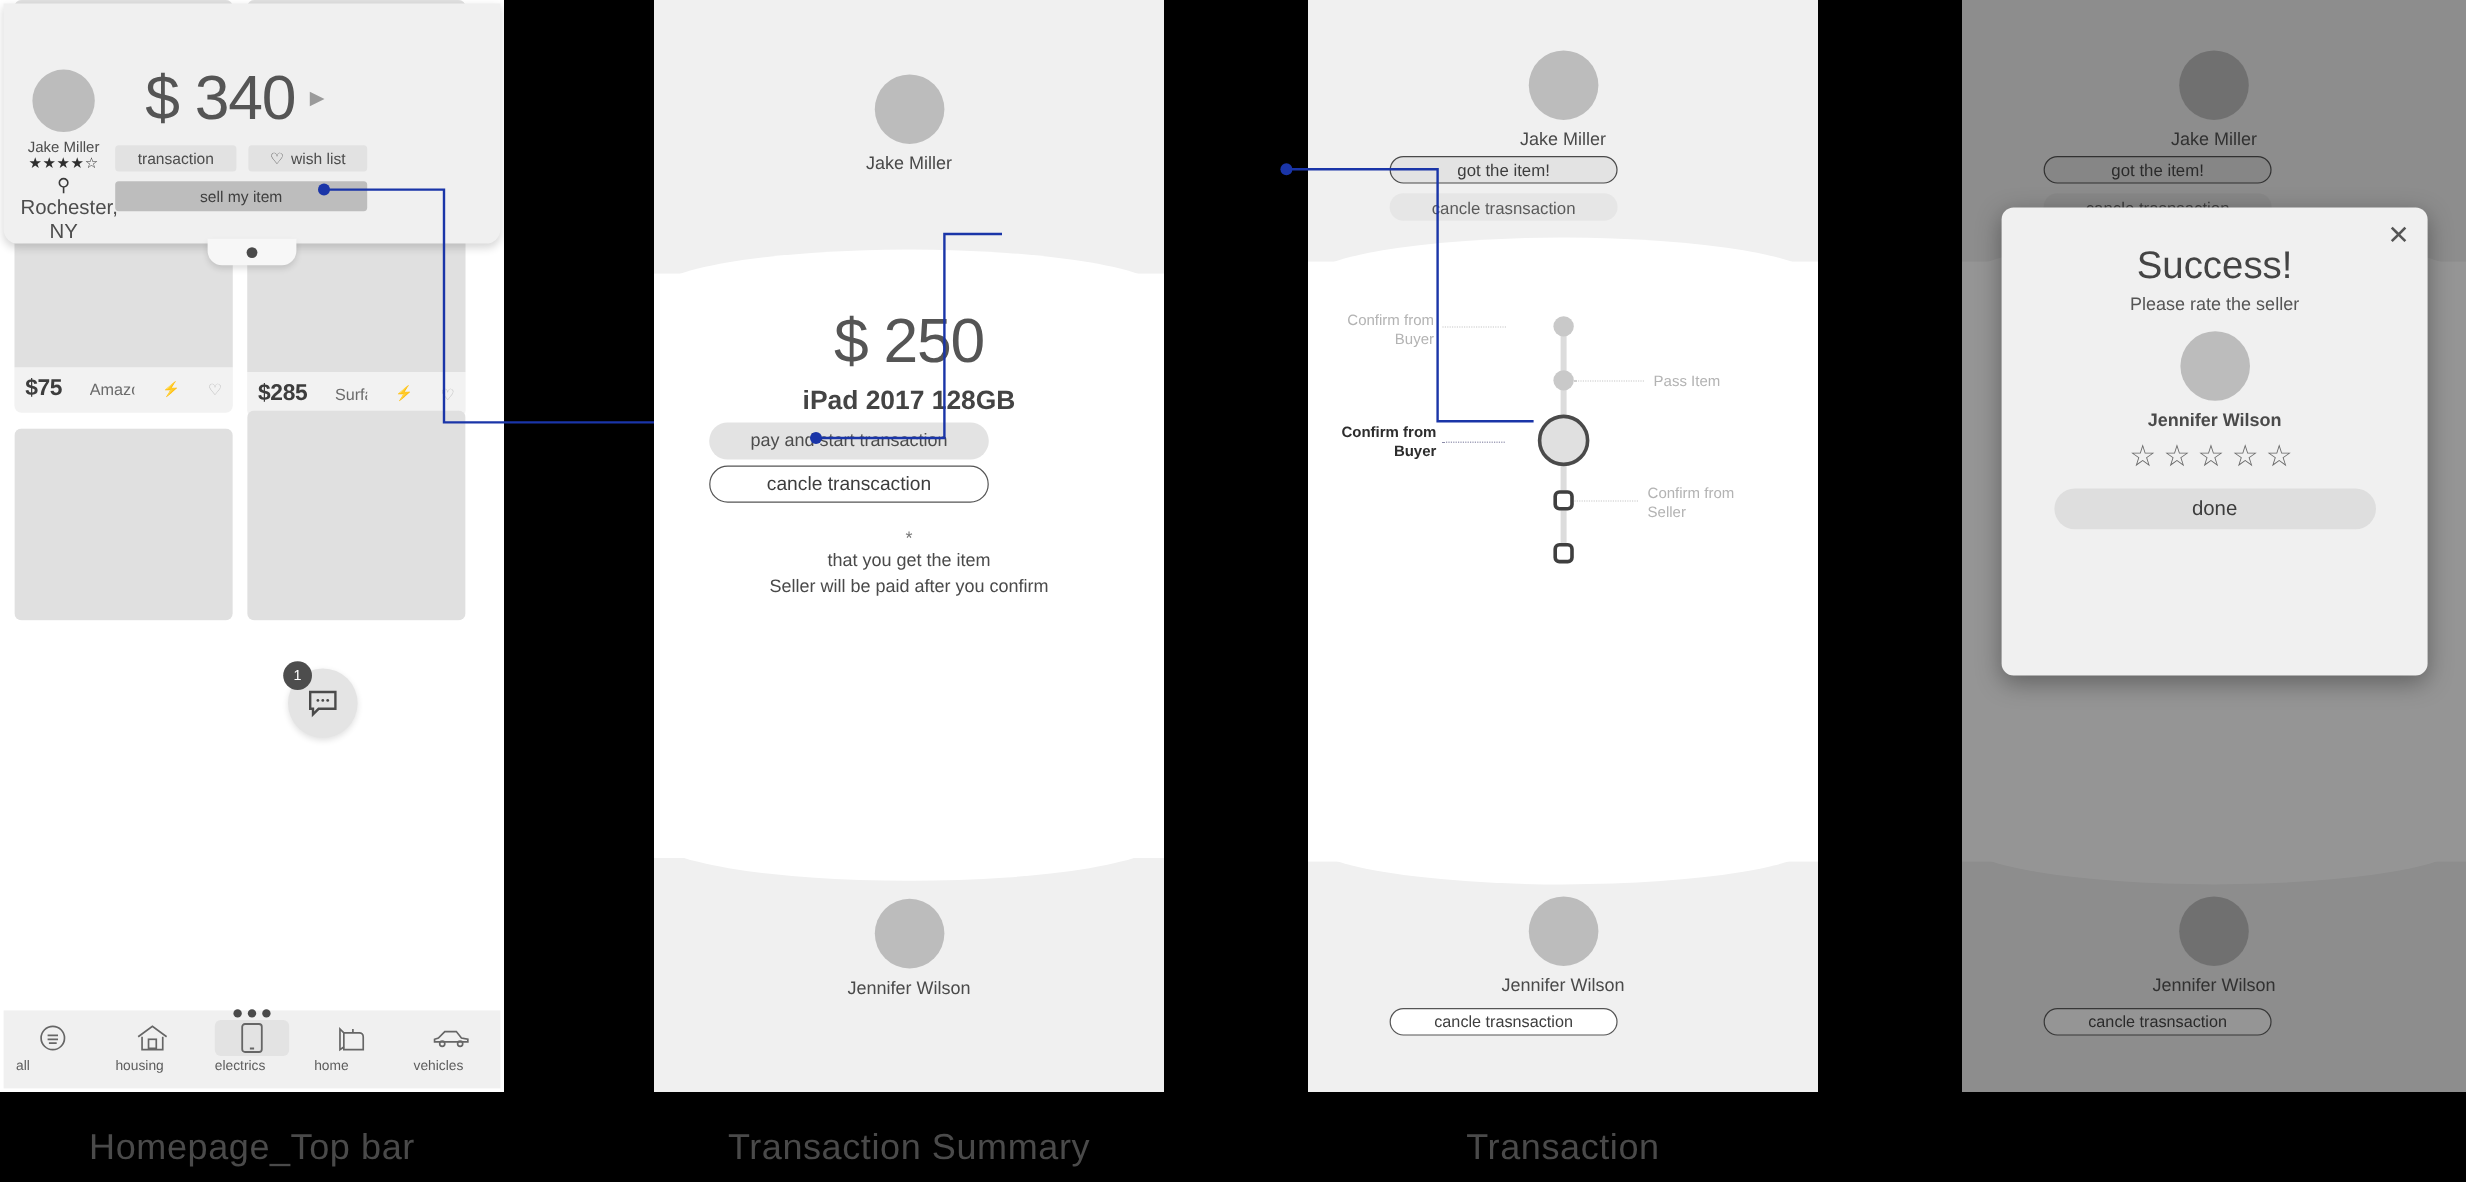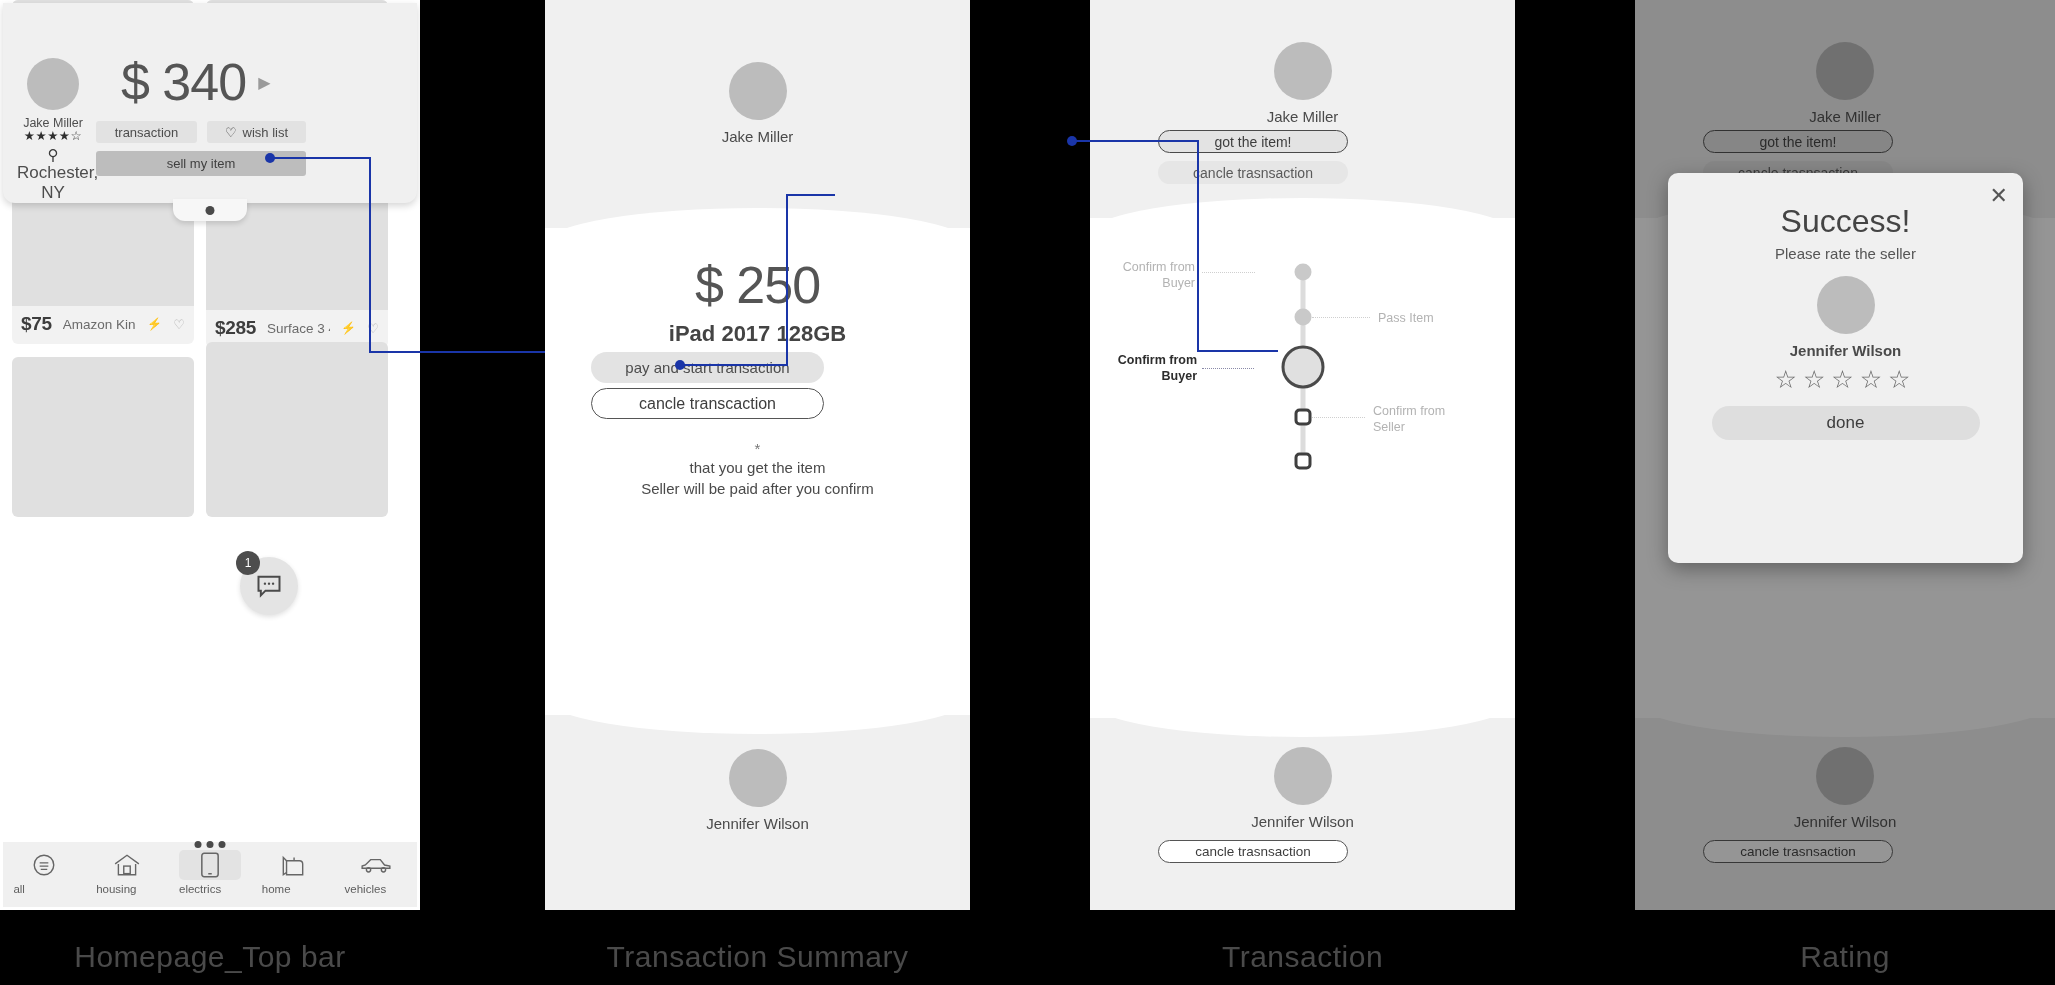--- a/index.html
+++ b/index.html
@@ -21,21 +21,21 @@
     white-space: nowrap;
   }
 
   
   #p1 { left: 0; width: 420px; height: 910px; background:#fff; }
 
   .p1-grid { position:absolute; left:0; top:0; width:420px; height:820px; background:#fff;
              padding: 8px 12px 0 12px; }
   .card { position:absolute; background:#f2f2f2; border-radius:6px; overflow:hidden; }
   .card .thumb { background:#e0e0e0; width:100%; }
-  .card .meta { display:flex; align-items:center; gap:11px; padding:7px 9px 9px 9px; }
+  .card .meta { display:flex; align-items:center; gap:23px; padding:7px 9px 9px 9px; }
   .card .price { font-size:19px; font-weight:700; color:#3d3d3d; letter-spacing:-.3px; }
   .card .name  { font-size:13.5px; color:#6b6b6b; white-space:nowrap; overflow:hidden;
                  flex:1; }
   .bolt { font-size:12px; color:#8c8c8c; }
   .heart { font-size:13px; color:#b5b5b5; }
 
   
   .p1-sheet {
     position:absolute; left:3px; top:3px; width:414px; height:200px;
     background:#f0f0f0; border-radius:0 0 12px 12px;
@@ -421,15 +421,14 @@
       <h1>Success!</h1>
       <div class="sub">Please rate the seller</div>
       <div style="margin-top:14px;">
         <div class="avatar-md"></div>
         <div class="uname" style="font-weight:700;font-size:15px;">Jennifer Wilson</div>
       </div>
       <div class="rate-stars">☆☆☆☆☆</div>
       <button class="btn-done">done</button>
     </div>
   </div>
-  <div class="caption" style="left:1635px;width:420px;top:940px;">Rating</div>
 
 </div>
 
 </body></html>

